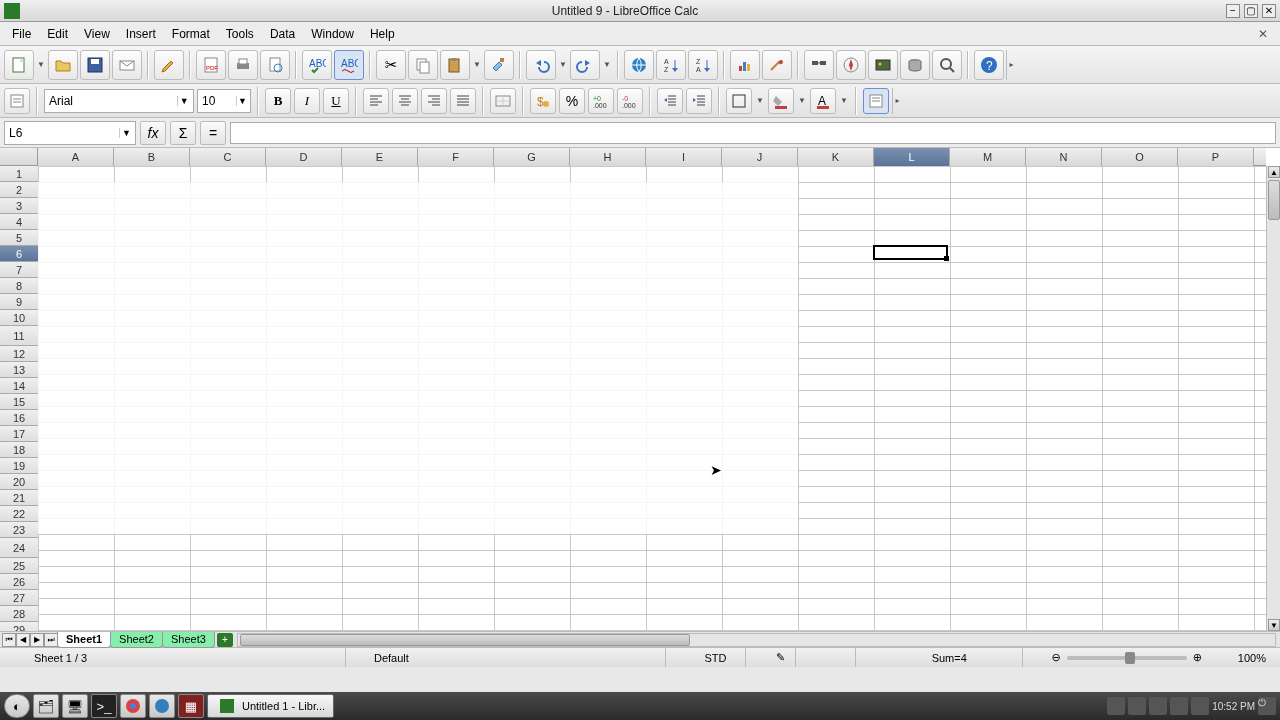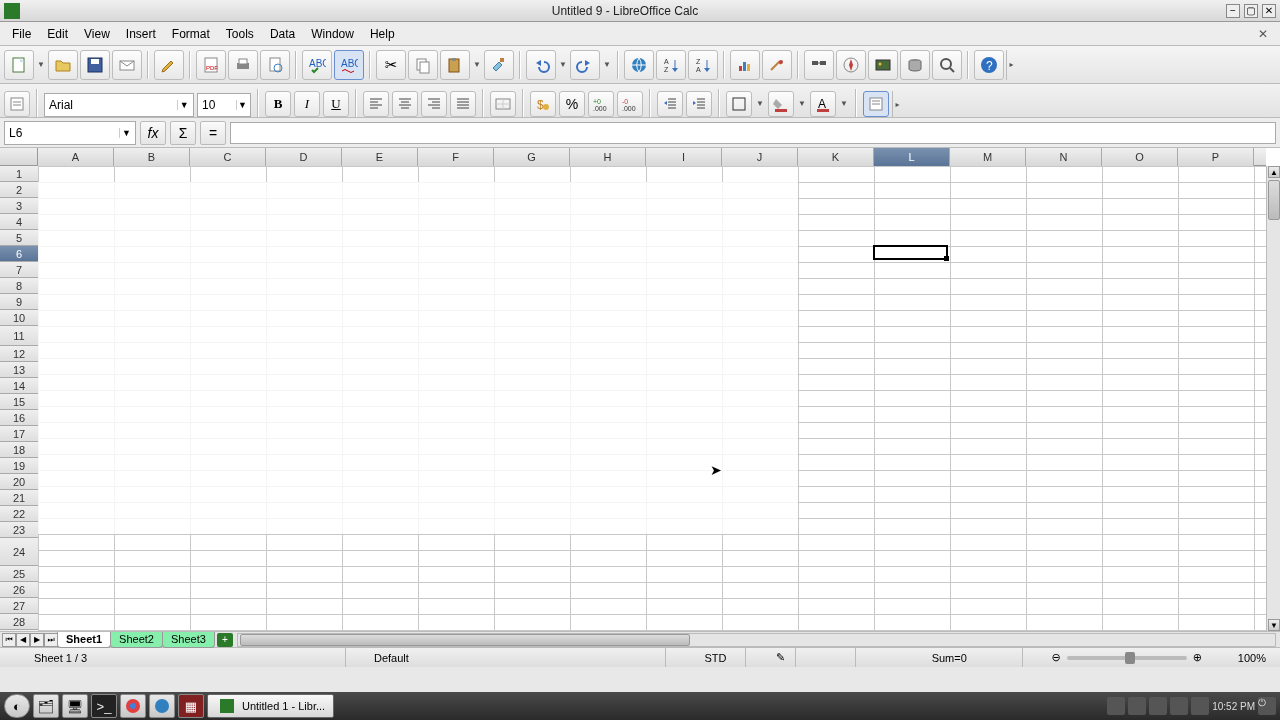--- a/index.html
+++ b/index.html
@@ -45,21 +45,21 @@
   display:flex;
   align-items:center;
   padding: 0 4px;
   border-bottom:1px solid #bbb;
   gap:2px;
 }
 .toolbar2 {
   height: 34px;
   background: linear-gradient(#f2f2f2,#e2e2e2);
   display:flex;
-  align-items:flex-end;
+  align-items:center;
   padding: 0 4px;
   border-bottom:1px solid #bbb;
   gap:3px;
 }
 .tbtn {
   width:30px; height:30px;
   border:1px solid #bdbdbd;
   background: linear-gradient(#fdfdfd,#e8e8e8);
   border-radius:3px;
   display:flex; align-items:center; justify-content:center;
@@ -560,21 +560,21 @@
       <div class="rowh" style="height: 16px;">14</div>
       <div class="rowh" style="height: 16px;">15</div>
       <div class="rowh" style="height: 16px;">16</div>
       <div class="rowh" style="height: 16px;">17</div>
       <div class="rowh" style="height: 16px;">18</div>
       <div class="rowh" style="height: 16px;">19</div>
       <div class="rowh" style="height: 16px;">20</div>
       <div class="rowh" style="height: 16px;">21</div>
       <div class="rowh" style="height: 16px;">22</div>
       <div class="rowh" style="height: 16px;">23</div>
-      <div class="rowh" style="height: 28px;">24</div>
+      <div class="rowh" style="height: 20px;">24</div>
       <div class="rowh" style="height: 16px;">25</div>
       <div class="rowh" style="height: 16px;">26</div>
       <div class="rowh" style="height: 16px;">27</div>
       <div class="rowh" style="height: 16px;">28</div>
       <div class="rowh" style="height: 16px;">29</div>
       <div class="rowh" style="height: 16px;">30</div>
     </div>
   <div class="cells" id="cells">
 
   <div class="vline" style="left: 0px;"></div>
@@ -652,21 +652,21 @@
     <div class="thumb"></div>
   </div>
 </div>
 
 <div class="statusbar">
   <div class="status-seg" style="width:320px;">Sheet 1 / 3</div>
   <div class="status-seg" style="width:300px;">Default</div>
   <div class="status-seg" style="width:60px;justify-content:center;">STD</div>
   <div class="status-seg" style="width:30px;justify-content:center;">✎</div>
   <div class="status-seg" style="width:40px;"></div>
-  <div class="status-seg" style="flex:1;justify-content:center;">Sum=0</div>
+  <div class="status-seg" style="flex:1;justify-content:center;">Sum=4</div>
   <div class="status-seg" style="border-right:none;">
     <span style="cursor:pointer;">⊖</span>
     <div class="zoom-slider">
         <div class="knob"></div>
       </div>
     <span style="cursor:pointer;">⊕</span>
   </div>
   <div class="status-seg" style="border-right:none;">100%</div>
 </div>
 

